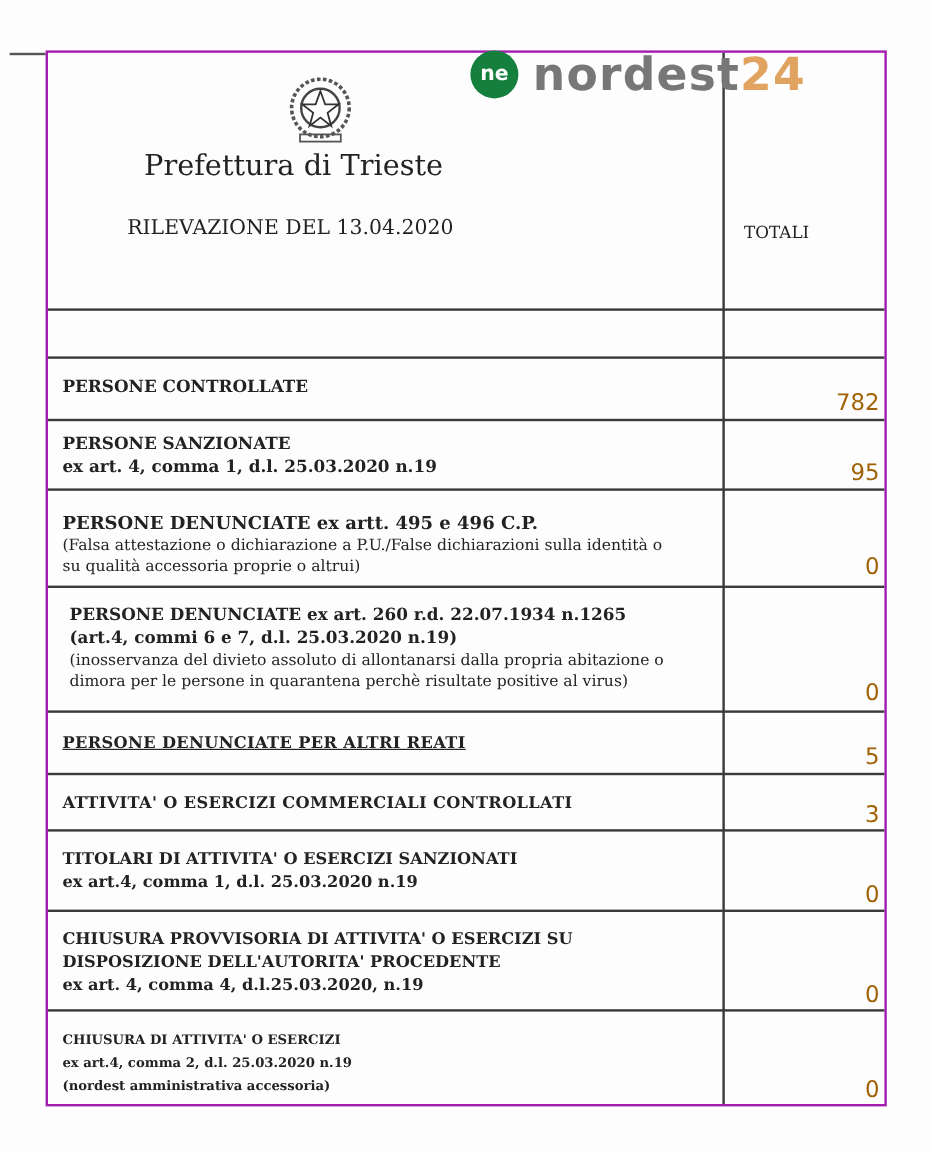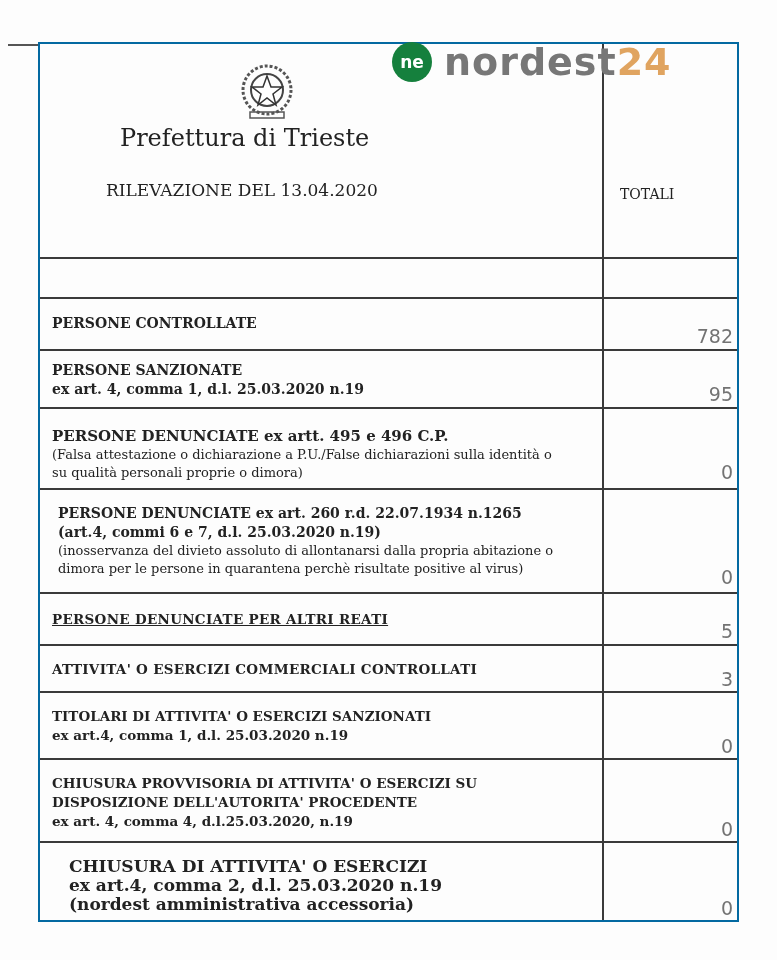--- a/index.html
+++ b/index.html
@@ -1,22 +1,22 @@
 <!DOCTYPE html>
 <html><head>
 <meta charset="utf-8">
 <style>
   html, body { margin:0; padding:0; }
   body { width:777px; height:960px; background:#fdfdfd; position:relative; overflow:hidden; font-family:"DejaVu Serif", serif; color:#222; }
-  .tbl { position:absolute; left:38px; top:42px; width:701px; height:880px; border:2px solid #0369a1; box-sizing:border-box; }
+  .tbl { position:absolute; left:38px; top:42px; width:701px; height:880px; border:2px solid #a21caf; box-sizing:border-box; }
   .row { position:absolute; left:0; right:0; border-bottom:2px solid #3a3a3a; box-sizing:border-box; }
   .vline { position:absolute; left:562px; top:0; bottom:0; width:2px; background:#3a3a3a; }
   .label { position:absolute; left:12px; font-weight:bold; font-size:14px; line-height:19px; }
   .sub { font-weight:normal; font-size:13px; line-height:18px; }
-  .val { position:absolute; right:4px; font-family:"DejaVu Sans", sans-serif; font-size:19px; color:#737373; }
+  .val { position:absolute; right:4px; font-family:"DejaVu Sans", sans-serif; font-size:19px; color:#a16207; }
   .emblem { position:absolute; left:196px; top:16px; width:62px; height:62px; }
   .title { position:absolute; left:80px; top:80px; font-size:24px; }
   .date { position:absolute; left:66px; top:136px; font-size:17px; }
   .totali { position:absolute; left:580px; top:142px; font-size:14px; }
   .logo { position:absolute; left:392px; top:40px; height:44px; display:flex; align-items:center; }
   .logo-circle { width:40px; height:40px; border-radius:50%; background:#15803d; display:flex; align-items:center; justify-content:center; font-family:"DejaVu Sans", sans-serif; font-weight:bold; color:#fff; font-size:17px; }
   .logo-text { margin-left:12px; font-family:"DejaVu Sans", sans-serif; font-weight:bold; font-size:38px; letter-spacing:1px; }
   .logo-text .a { color:#777; }
   .logo-text .b { color:#e0a460; }
   .mark { position:absolute; left:8px; top:44px; width:30px; height:2px; background:#555; }
@@ -53,21 +53,21 @@
       <div>PERSONE SANZIONATE</div>
       <div>ex art. 4, comma 1, d.l. 25.03.2020 n.19</div>
     </div>
     <div class="val" style="top:32px;">95</div>
   </div>
 
   <div class="row" style="top:365px;height:81px;padding-left:36px;">
     <div class="label" style="top:18px;">
       <div style="font-size:15px;">PERSONE DENUNCIATE ex artt. 495 e 496 C.P.</div>
       <div class="sub">(Falsa attestazione o dichiarazione a P.U./False dichiarazioni sulla identità o</div>
-      <div class="sub">su qualità personali proprie o dimora)</div>
+      <div class="sub">su qualità accessoria proprie o altrui)</div>
     </div>
     <div class="val" style="top:52px;">0</div>
   </div>
 
   <div class="row" style="top:446px;height:104px;">
     <div class="label" style="top:14px;left:18px;">
       <div>PERSONE DENUNCIATE  ex art. 260  r.d.  22.07.1934 n.1265</div>
       <div>(art.4, commi 6 e 7, d.l. 25.03.2020 n.19)</div>
       <div class="sub">(inosservanza del divieto assoluto di allontanarsi dalla propria abitazione o</div>
       <div class="sub">dimora per le persone in quarantena perchè risultate positive al virus)</div>
@@ -96,21 +96,21 @@
   <div class="row" style="top:716px;height:83px;">
     <div class="label" style="top:14px;font-size:13.5px;">
       <div>CHIUSURA PROVVISORIA DI ATTIVITA' O ESERCIZI SU</div>
       <div>DISPOSIZIONE DELL'AUTORITA' PROCEDENTE</div>
       <div>ex art. 4, comma 4, d.l.25.03.2020, n.19</div>
     </div>
     <div class="val" style="top:58px;">0</div>
   </div>
 
   <div class="row" style="top:799px;height:77px;border-bottom:none;">
-    <div class="label" style="top:14px;font-size:17px;margin-left:17px;">
+    <div class="label" style="top:14px;font-size:11px;">
       <div>CHIUSURA DI ATTIVITA' O ESERCIZI</div>
       <div>ex art.4, comma 2, d.l. 25.03.2020 n.19</div>
       <div>(nordest amministrativa accessoria)</div>
     </div>
     <div class="val" style="top:54px;">0</div>
   </div>
 </div>
 
 <div class="logo">
   <div class="logo-circle">ne</div>

